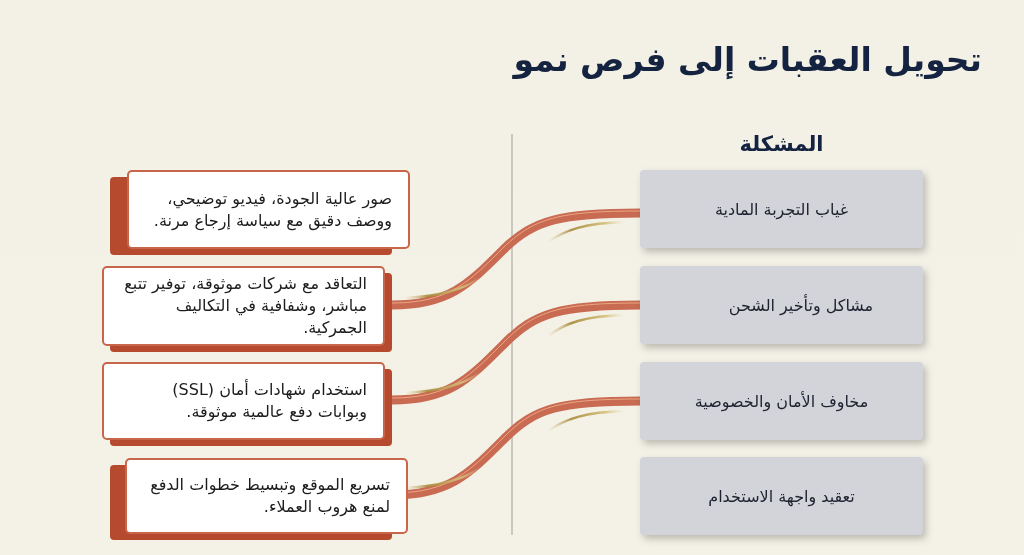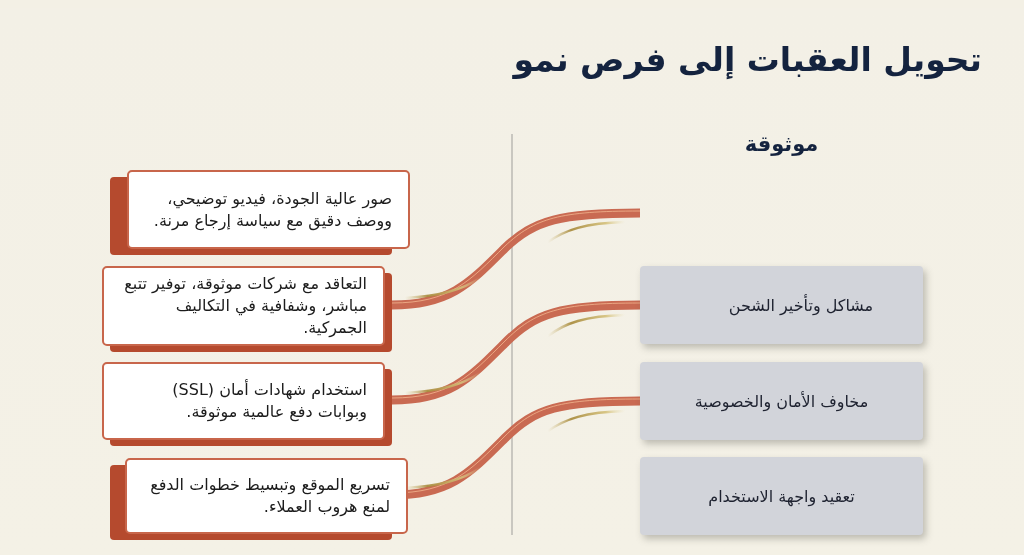--- a/index.html
+++ b/index.html
@@ -60,21 +60,21 @@
     }
     .solution-box span { display: block; }
   </style>
 </head>
 <body>
 
 <div class="canvas">
 
   <div class="title">تحويل العقبات إلى فرص نمو</div>
 
-  <div class="col-head problem">موثوقة</div>
+  <div class="col-head problem">المشكلة</div>
 
   <div class="divider"></div>
 
   <svg class="connectors" viewBox="0 0 1024 555" xmlns="http://www.w3.org/2000/svg">
     <defs>
       <linearGradient id="gold" x1="0" y1="0" x2="1" y2="0">
         <stop offset="0" stop-color="#c9b26a" stop-opacity="0"></stop>
         <stop offset="0.3" stop-color="#a68838" stop-opacity="0.9"></stop>
         <stop offset="0.75" stop-color="#d4c07a" stop-opacity="0.9"></stop>
         <stop offset="1" stop-color="#e8dca8" stop-opacity="0"></stop>
@@ -96,20 +96,23 @@
     </g>
 
     <g>
       <path d="M640,393 C560,393 535,400 505,430 C470,465 450,487 392,487" fill="none" stroke="#c96a52" stroke-width="9"></path>
       <path d="M640,391 C560,391 535,398 505,428 C470,463 450,485 392,485" fill="none" stroke="#f2b58f" stroke-width="1" opacity="0.8"></path>
       <path d="M625,403 C585,404 565,411 548,423" fill="none" stroke="url(#gold)" stroke-width="2.5" stroke-linecap="round"></path>
       <path d="M405,480 C440,478 462,472 480,460" fill="none" stroke="url(#gold)" stroke-width="2.5" stroke-linecap="round"></path>
     </g>
   </svg>
 
+  <div class="problem-box" style="top:162px;">
+    <span>غياب التجربة المادية</span>
+  </div>
   <div class="problem-box" style="top:258px;padding-left:39px;">
     <span>مشاكل وتأخير الشحن</span>
   </div>
   <div class="problem-box" style="top:354px;">
     <span>مخاوف الأمان والخصوصية</span>
   </div>
   <div class="problem-box" style="top:449px;">
     <span>تعقيد واجهة الاستخدام</span>
   </div>
 

